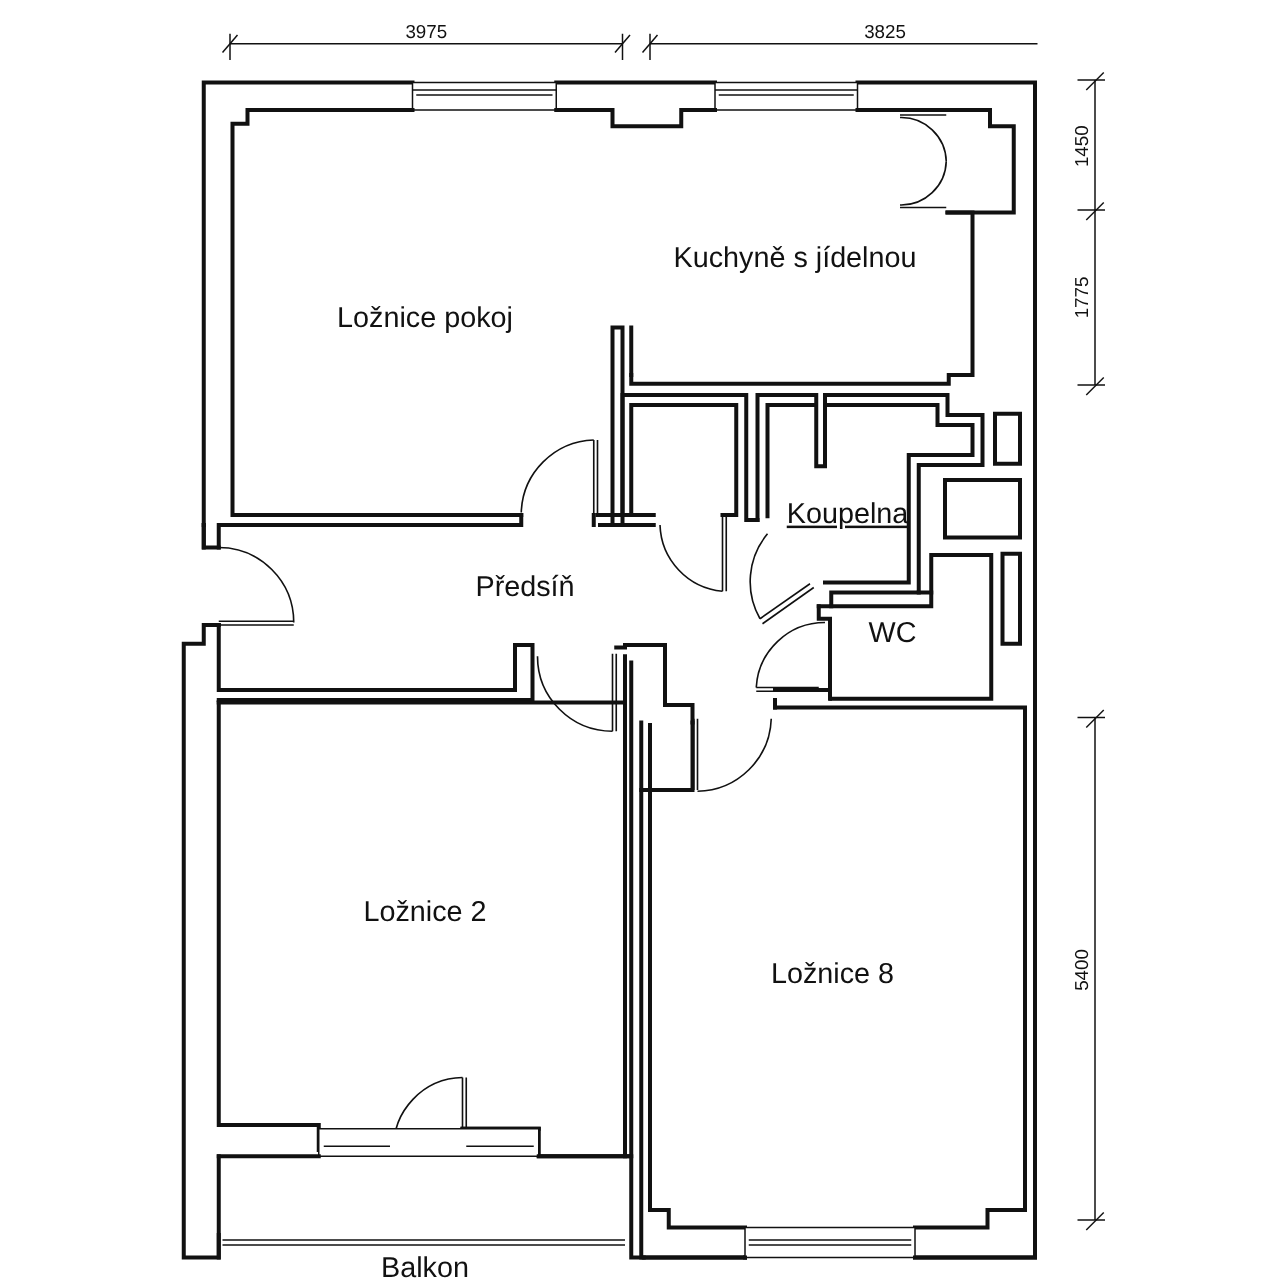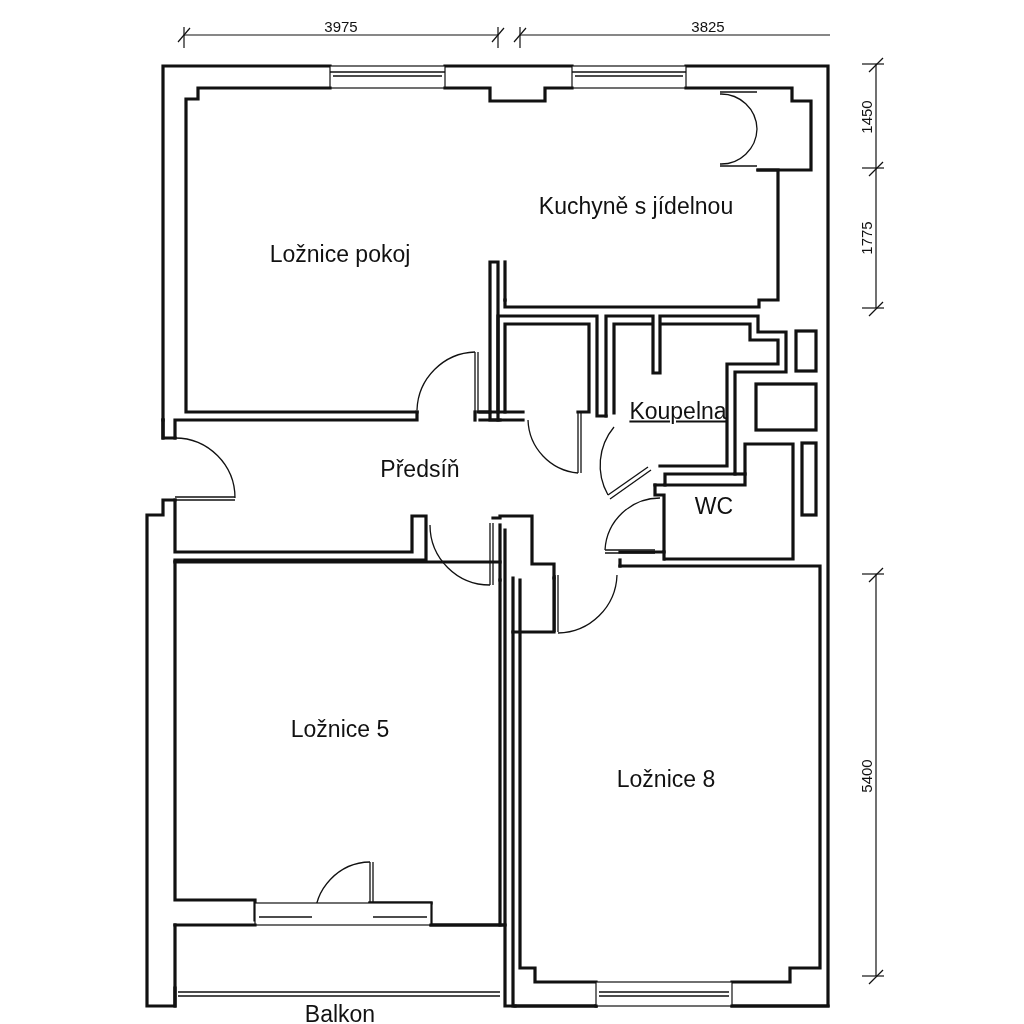--- a/index.html
+++ b/index.html
@@ -183,21 +183,21 @@
     <line class="wall" x1="732" y1="1006" x2="828" y2="1006"></line>
     <line class="wall" x1="515" y1="1006" x2="596" y2="1006"></line>
   </g>
 </svg>
 
 <div class="label" style="left:340px; top:254px;">Ložnice pokoj</div>
 <div class="label" style="left:636px; top:206px;">Kuchyně s jídelnou</div>
 <div class="label" style="left:410px; top:469px;margin-left:10px;">Předsíň</div>
 <div class="label" style="left:678px; top:411px;text-decoration:underline;">Koupelna</div>
 <div class="label" style="left:714px; top:506px;">WC</div>
-<div class="label" style="left:340px; top:729px;">Ložnice 5</div>
+<div class="label" style="left:340px; top:729px;">Ložnice 2</div>
 <div class="label" style="left:666px; top:779px;">Ložnice 8</div>
 <div class="label" style="left:340px; top:1014px;">Balkon</div>
 
 <div class="dimtxt" style="left:341px; top:26px;">3975</div>
 <div class="dimtxt" style="left:708px; top:26px;">3825</div>
 <div class="dimtxt v" style="left:866px; top:117px;">1450</div>
 <div class="dimtxt v" style="left:866px; top:238px;">1775</div>
 <div class="dimtxt v" style="left:866px; top:776px;">5400</div>
 
 </body></html>

